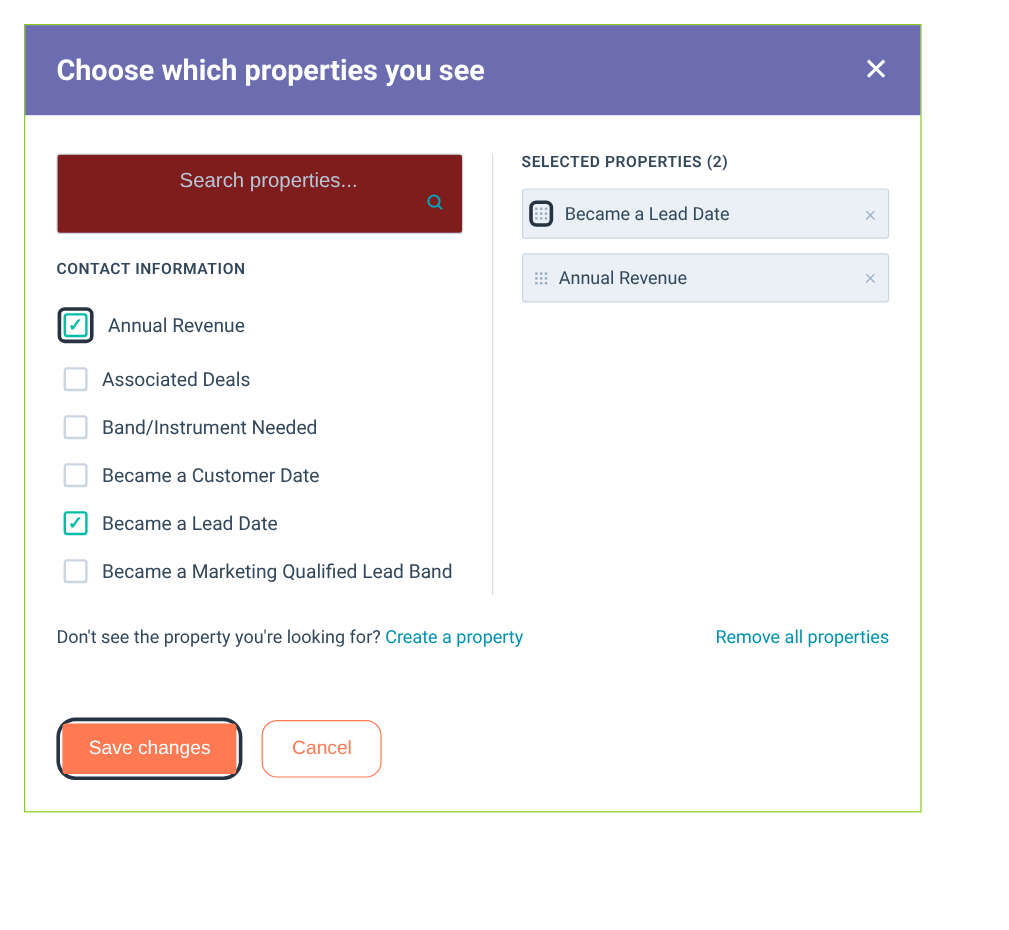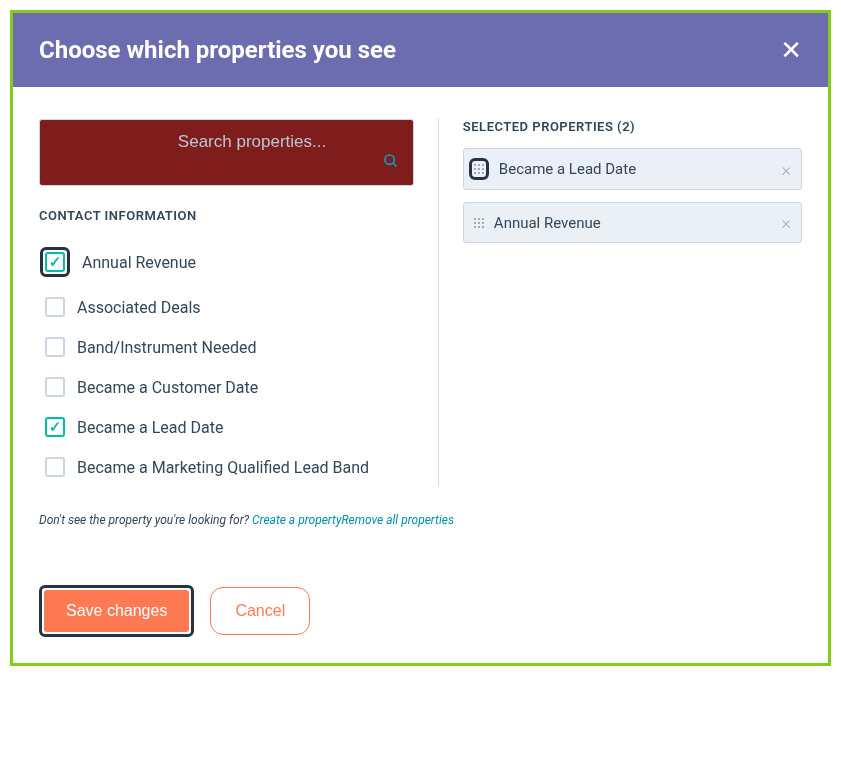--- a/index.html
+++ b/index.html
@@ -4,23 +4,23 @@
 <style>
   * { box-sizing: border-box; margin: 0; padding: 0; }
   body {
     font-family: -apple-system, BlinkMacSystemFont, "Segoe UI", Roboto, Helvetica, Arial, sans-serif;
     background: #fff;
     width: 841px;
     height: 775px;
     position: relative;
   }
   .modal {
-    border: 3px solid #84cc16;
-    width: 821px;
-    margin: 10px;
+    border: 1px solid #84cc16;
+    width: 748px;
+    margin: 20px;
     background: #fff;
   }
   .modal-header {
     background: #6c6cb0;
     color: #fff;
     padding: 22px 26px;
     display: flex;
     justify-content: space-between;
     align-items: center;
   }
@@ -135,35 +135,35 @@
   .drag-highlight {
     border: 3px solid #253342;
     border-radius: 6px;
     padding: 3px 2px;
     margin-left: -5px;
   }
   .sel-label { flex: 1; }
   .sel-remove { color: #99acc2; cursor: pointer; font-size: 18px; font-weight: 300; }
   .footer-links {
     display: flex;
+    justify-content: space-between;
     padding: 8px 26px 10px 26px;
-    font-size: 12px;
-    color: #33475b;
-    font-style: italic;
+    font-size: 15px;
+    color: #33475b;
   }
   .link { color: #0091ae; cursor: pointer; }
   .footer-actions {
     display: flex;
     gap: 16px;
     padding: 48px 26px 26px 26px;
     align-items: center;
   }
   .btn-primary-wrap {
     border: 3px solid #253342;
-    border-radius: 6px;
+    border-radius: 16px;
     padding: 2px;
   }
   .btn-primary {
     background: #ff7a53;
     color: #fff;
     font-weight: 500;
     border: none;
     padding: 12px 22px;
     font-size: 16px;
     border-radius: 3px;

